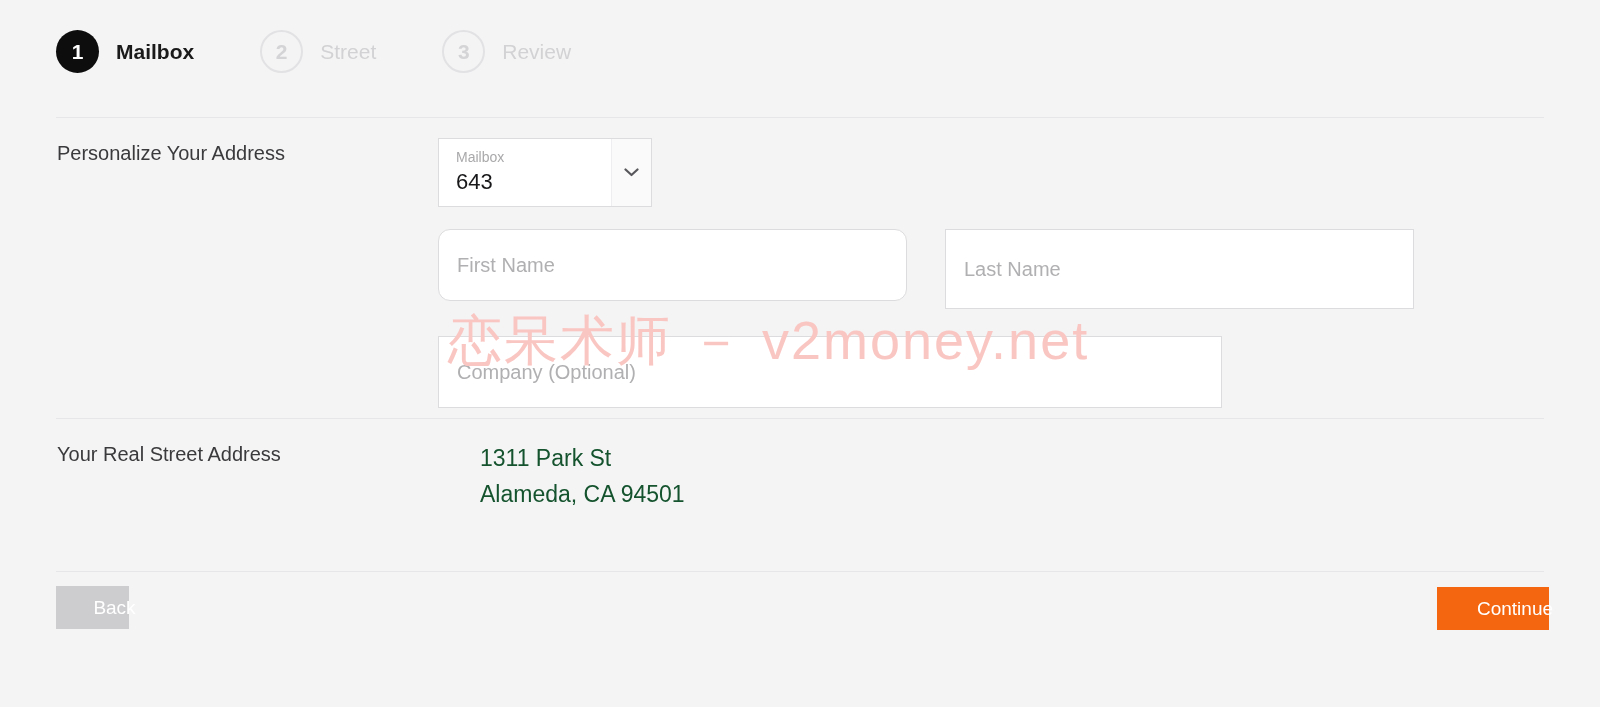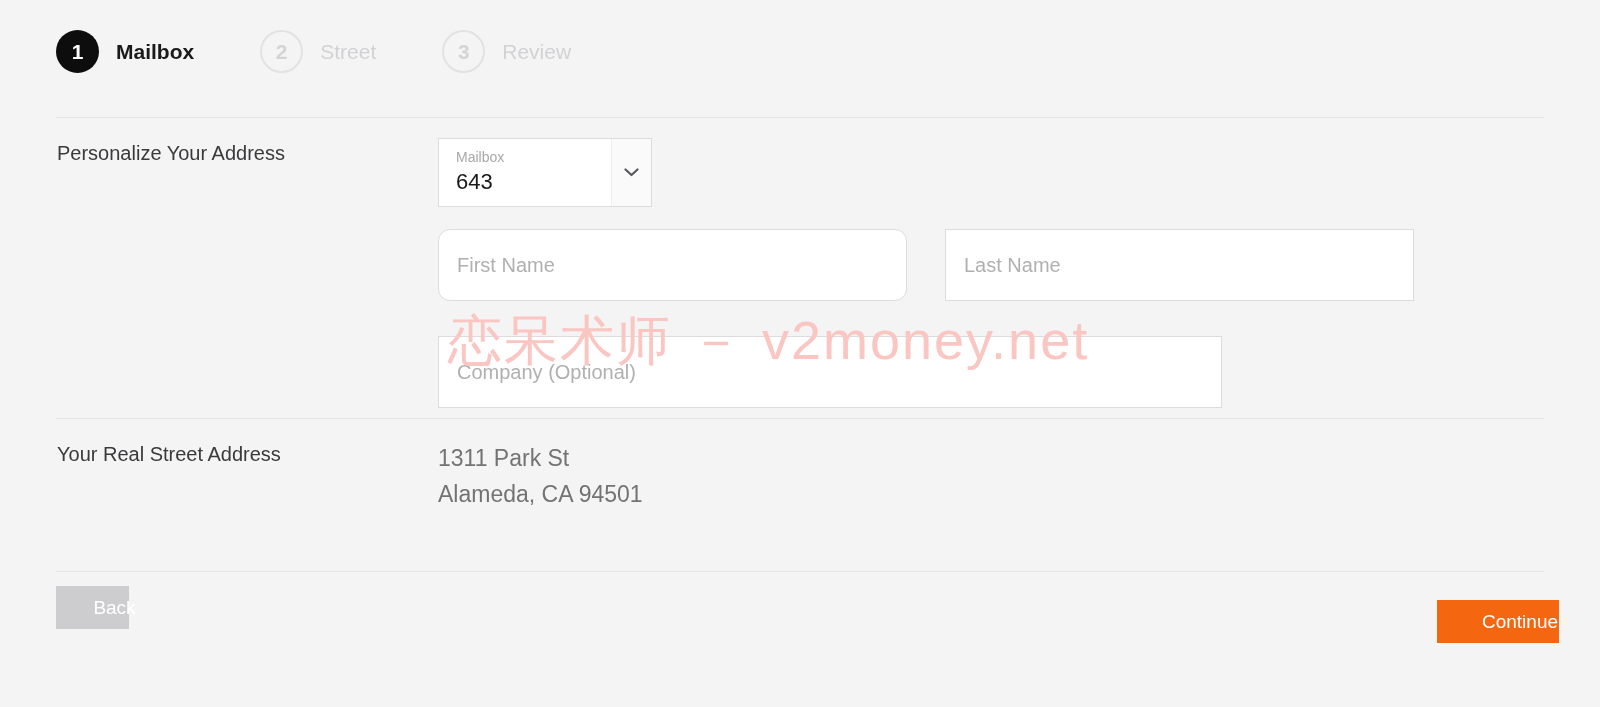--- a/index.html
+++ b/index.html
@@ -137,21 +137,21 @@
     display: flex;
     align-items: center;
   }
   .field .ph {
     font-size: 20px;
     color: #b0b0b2;
     padding-left: 18px;
     user-select: none;
   }
   .field-first   { left: 438px;  top: 229px; width: 469px; height: 72px; border-radius: 12px; }
-  .field-last    { left: 945px;  top: 229px; width: 469px; height: 72px; }
+  .field-last    { left: 945px;  top: 229px; width: 469px; height: 80px; }
   .field-company { left: 438px;  top: 336px; width: 784px; height: 72px; }
 
   
   .watermark {
     position: absolute;
     left: 448px;
     top: 310px;
     width: 1000px;
     font-size: 54px;
     font-weight: normal;
@@ -164,22 +164,23 @@
   }
 
   
   .real-address {
     position: absolute;
     left: 438px;
     top: 440px;
   }
   .real-address div {
     font-size: 23px;
-    color: #737373;
+    color: #14532d;
     line-height: 36px;
+    margin-left: 42px;
   }
 
   
   .btn {
     position: absolute;
     border: none;
     font-family: "Liberation Sans", sans-serif;
     font-size: 19px;
     cursor: pointer;
     display: flex;
@@ -190,22 +191,22 @@
   .btn-back {
     left: 56px;
     top: 586px;
     width: 73px;
     height: 43px;
     background: #cdcdd0;
     color: #ffffff;
   }
   .btn-continue {
     left: 1437px;
-    top: 600px;
-    width: 122px;
+    top: 587px;
+    width: 112px;
     height: 43px;
     background: #f4660f;
     color: #ffffff;
     text-align: right;
   }
 </style>
 </head>
 <body>
 
 <div class="page">

